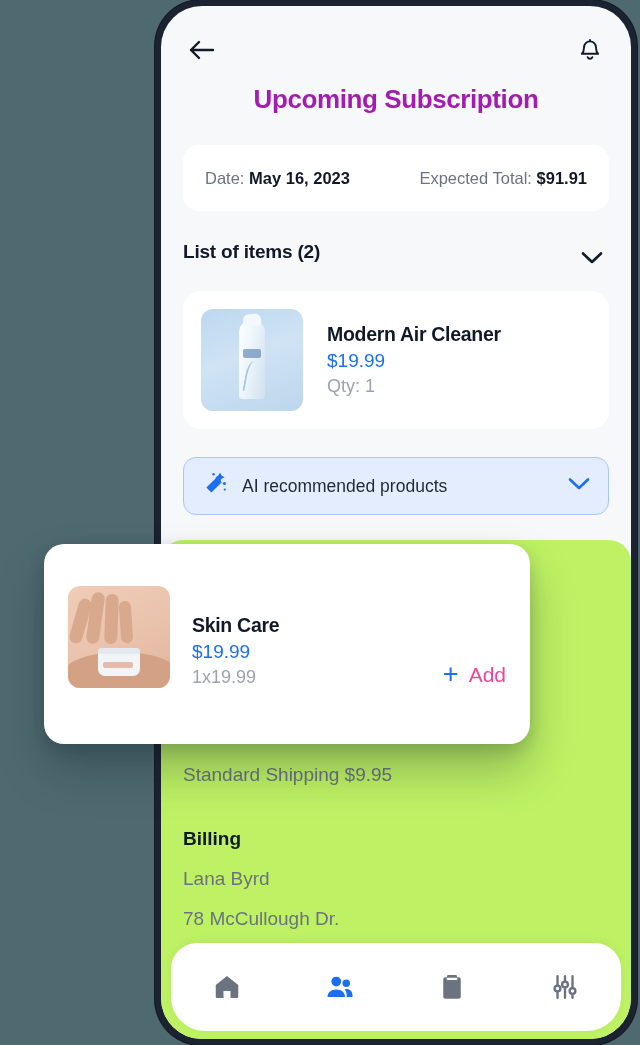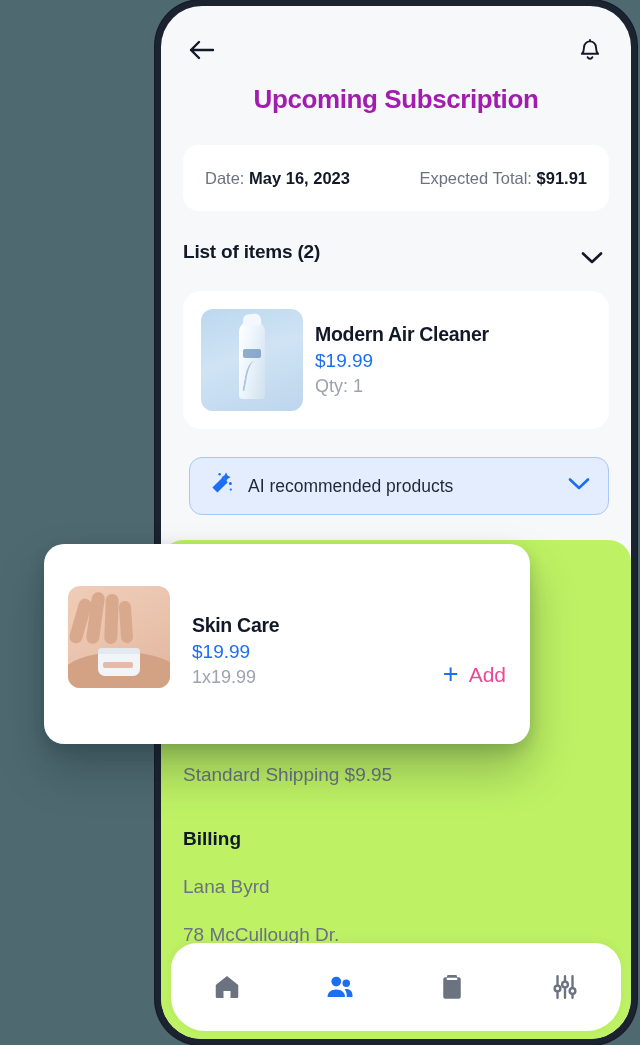--- a/index.html
+++ b/index.html
@@ -76,21 +76,21 @@
     font-size: 19px; font-weight: bold; color: #111827;
     letter-spacing: -0.2px;
   }
 
   
   #item-card {
     margin: 16px 22px 0 22px;
     background: #ffffff;
     border-radius: 18px;
     padding: 18px;
-    display: flex; gap: 12px;
+    display: flex; gap: 24px;
   }
   .thumb {
     width: 102px; height: 102px;
     border-radius: 12px;
     flex: 0 0 auto;
     position: relative;
     overflow: hidden;
   }
   .thumb-air {
     background: linear-gradient(160deg,#bcd8ef 0%,#cfe3f4 45%,#bdd6ec 100%);
@@ -151,21 +151,21 @@
     width: 30px; height: 6px; background: #d6815c; opacity: .5; border-radius: 2px;
   }
 
   .item-info { display: flex; flex-direction: column; justify-content: center; gap: 4px; }
   .item-name { font-size: 19.5px; font-weight: bold; color: #111827; letter-spacing: -0.3px; }
   .item-price { font-size: 19px; color: #1c6ef2; font-weight: 500; }
   .item-qty { font-size: 18px; color: #9ca3af; }
 
   
   #ai-banner {
-    margin: 28px 22px 0 28px;
+    margin: 28px 22px 0 22px;
     height: 58px;
     background: #e3edfd;
     border: 1.5px solid #a8c7f5;
     border-radius: 13px;
     display: flex; align-items: center;
     padding: 0 18px;
     gap: 14px;
     cursor: pointer;
   }
   #ai-banner .label {
@@ -177,21 +177,21 @@
     position: absolute;
     left: 0; right: 0; top: 534px;
     bottom: 0;
     background: #bef264;
     border-radius: 22px 22px 0 0;
     padding: 0 22px;
   }
   #reco-panel .spacer { height: 224px; }
   .ship-line { font-size: 19px; color: #6b7280; }
   .billing-title { font-size: 19px; font-weight: bold; color: #111827; margin-top: 42px; }
-  .billing-line { font-size: 19px; color: #6b7280; margin-top: 26px; }
+  .billing-line { font-size: 19px; color: #6b7280; margin-top: 18px; }
 
   
   #bottom-nav {
     position: absolute;
     left: 10px; right: 10px; bottom: 8px;
     height: 88px;
     background: #ffffff;
     border-radius: 26px 26px 34px 34px;
     display: flex; align-items: center; justify-content: space-around;
     box-shadow: 0 -2px 10px rgba(16,24,40,.05);

